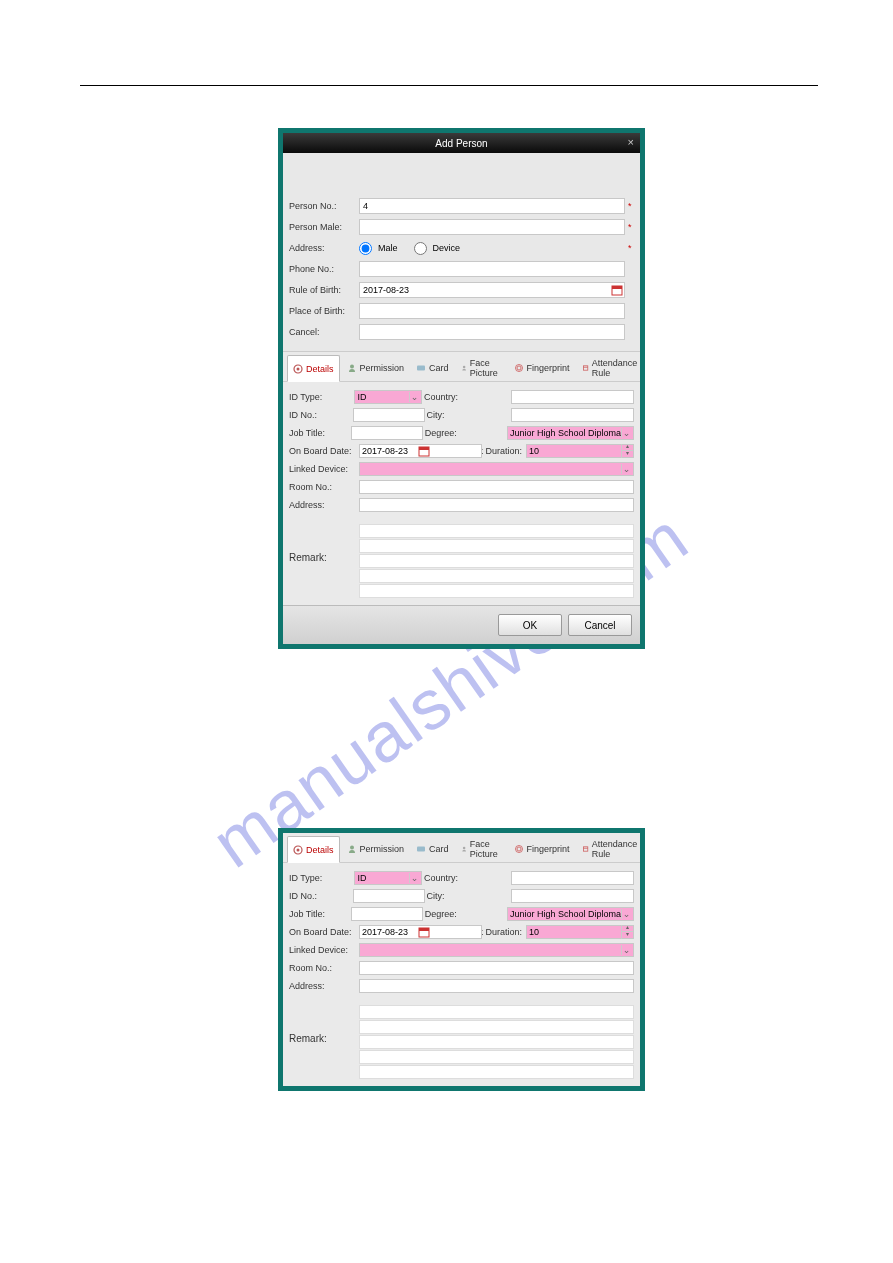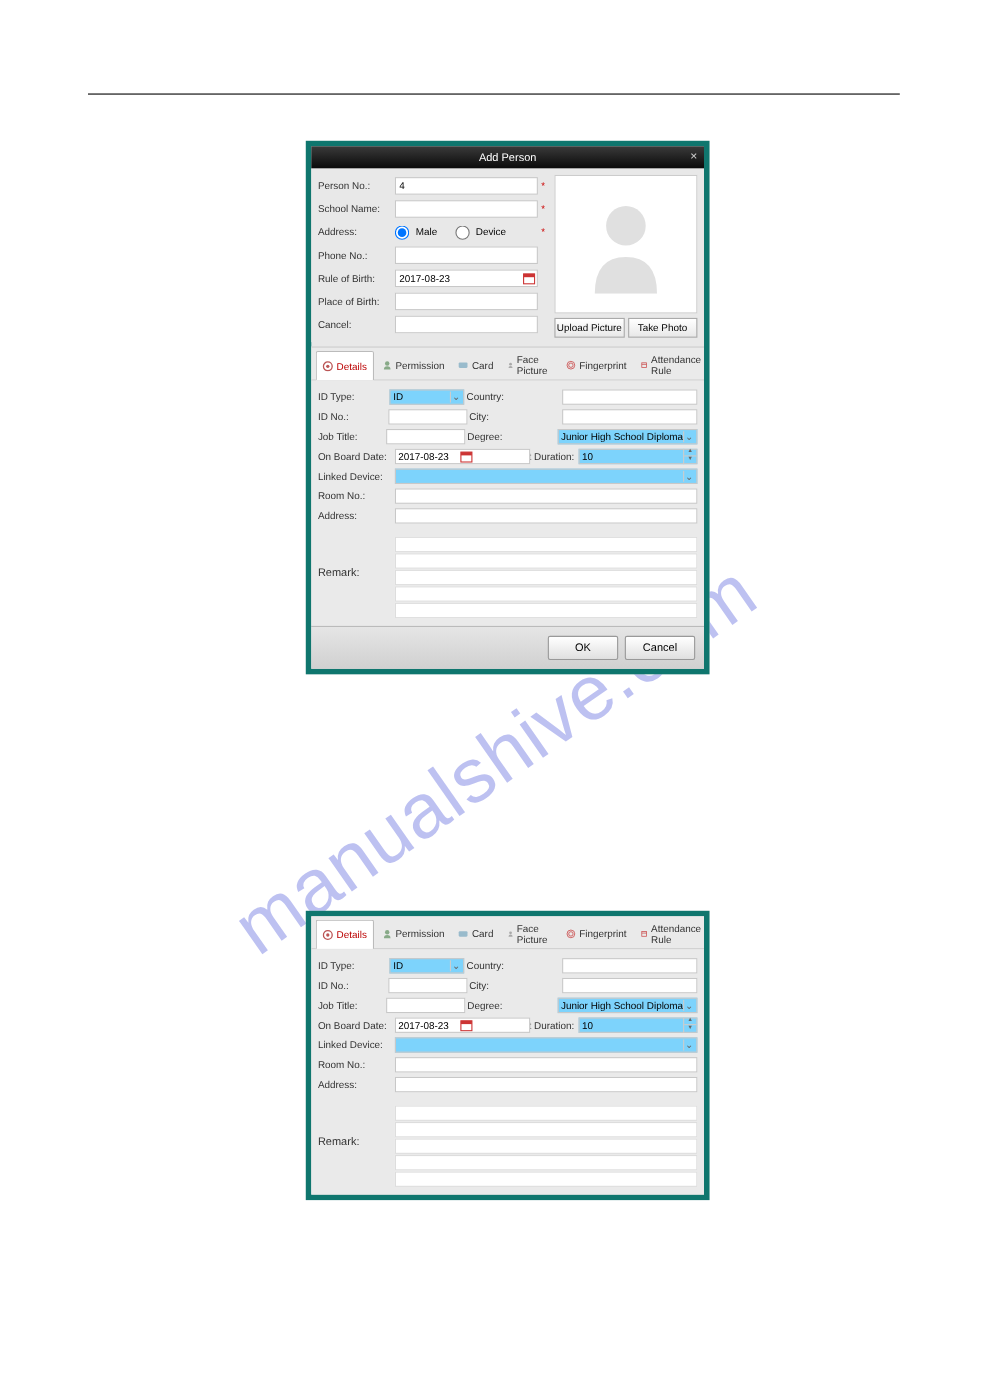--- a/index.html
+++ b/index.html
@@ -8,21 +8,21 @@
   .watermark { position: absolute; top: 690px; left: 450px; transform: translate(-50%, -50%) rotate(-35deg); font-size: 70px; font-family: Arial, sans-serif; color: rgba(90, 100, 220, 0.4); pointer-events: none; white-space: nowrap; font-weight: 400; letter-spacing: 1px; }
 
   .dialog { position: absolute; width: 367px; border: 5px solid #0f766e; background: #e8e8e8; }
   .dialog-1 { top: 128px; left: 278px; }
   .dialog-2 { top: 828px; left: 278px; }
 
   .titlebar { background: linear-gradient(#3a3a3a, #0a0a0a); color: #fff; height: 20px; display: flex; align-items: center; justify-content: center; position: relative; font-size: 10px; }
   .titlebar .close { position: absolute; right: 6px; top: 3px; color: #ccc; font-size: 11px; cursor: pointer; }
 
   .top-section { display: flex; padding: 6px 6px 4px 6px; background: #e8e8e8; }
-  .form-left { flex: 1; }
+  .form-left { flex: 1; margin-top: 37px; }
   .photo-side { width: 130px; margin-left: 6px; }
   .photo-box { width: 130px; height: 126px; background: #fff; border: 1px solid #ccc; display: flex; align-items: center; justify-content: center; }
   .photo-silhouette { width: 80px; height: 90px; }
   .photo-buttons { display: flex; margin-top: 4px; gap: 3px; }
   .photo-buttons button { flex: 1; background: linear-gradient(#fff, #e8e8e8); border: 1px solid #aaa; font-size: 9px; height: 18px; cursor: pointer; }
 
   .frow { display: flex; align-items: center; height: 20px; margin-bottom: 1px; }
   .flabel { width: 70px; font-size: 9px; color: #333; padding-left: 0px; }
   .finput { flex: 1; height: 16px; border: 1px solid #c8c8c8; background: #fff; font-size: 9px; padding: 0 3px; }
   .req { color: #c00; margin-left: 3px; width: 6px; font-size: 9px; }
@@ -35,21 +35,21 @@
   .tabs { display: flex; background: #eaeaea; border-top: 1px solid #ccc; border-bottom: 1px solid #ccc; padding: 3px 4px 0 4px; gap: 2px; margin-top: 4px; }
   .tab { display: flex; align-items: center; font-size: 9px; padding: 3px 5px; gap: 3px; cursor: pointer; color: #333; }
   .tab.active { background: #fff; border: 1px solid #bbb; border-bottom: 1px solid #fff; margin-bottom: -1px; border-radius: 2px 2px 0 0; color: #b00; }
   .tab .ico { width: 10px; height: 10px; display: inline-block; }
 
   .details-body { background: #eaeaea; padding: 6px; }
   .drow { display: flex; align-items: center; height: 18px; margin-bottom: 0px; }
   .dlabel { width: 70px; font-size: 9px; color: #333; }
   .dlabel2 { width: 95px; font-size: 9px; color: #333; padding-left: 2px; }
   .dinput { height: 14px; border: 1px solid #c8c8c8; background: #fff; font-size: 9px; padding: 0 2px; }
-  .ddrop { height: 14px; border: 1px solid #c8c8c8; background: #7dd3fc; font-size: 9px; display: flex; align-items: center; justify-content: space-between; padding: 0 2px; }
+  .ddrop { height: 14px; border: 1px solid #c8c8c8; background: #f9a8d4; font-size: 9px; display: flex; align-items: center; justify-content: space-between; padding: 0 2px; }
   .ddrop .caret { width: 10px; text-align: center; color: #666; border-left: 1px solid #ccc; }
   .spin { width: 12px; border-left: 1px solid #ccc; display: flex; flex-direction: column; font-size: 6px; color: #666; }
   .spin span { height: 7px; line-height: 5px; text-align: center; border-bottom: 1px solid #ccc; }
   .spin span:last-child { border-bottom: none; }
 
   .full-input { flex: 1; height: 14px; border: 1px solid #c8c8c8; background: #fff; font-size: 9px; padding: 0 2px; }
   .remark-block { display: flex; margin-top: 10px; }
   .remark-label { width: 70px; font-size: 10px; color: #333; padding-top: 28px; }
   .remark-lines { flex: 1; }
   .remark-lines .rline { height: 14px; border: 1px solid #ddd; background: #fff; margin-bottom: 1px; }
@@ -73,21 +73,21 @@
   </div>
 
   <div class="top-section">
     <div class="form-left">
       <div class="frow">
         <div class="flabel">Person No.:</div>
         <input class="finput" value="4" style="">
         <div class="req">*</div>
       </div>
       <div class="frow">
-        <div class="flabel">School Name:</div>
+        <div class="flabel">Person Male:</div>
         <input class="finput" style="">
         <div class="req">*</div>
       </div>
       <div class="frow">
         <div class="flabel">Address:</div>
         <div class="radio-row">
           <input type="radio" checked="" style="">
           <label>Male</label>
           <input type="radio" style="">
           <label>Device</label>
@@ -114,32 +114,20 @@
         <div class="flabel">Place of Birth:</div>
         <input class="finput" style="">
         <div class="req"></div>
       </div>
       <div class="frow">
         <div class="flabel">Cancel:</div>
         <input class="finput" style="">
         <div class="req"></div>
       </div>
     </div>
-    <div class="photo-side">
-      <div class="photo-box">
-        <svg class="person-icon photo-silhouette" viewBox="0 0 60 70">
-          <circle cx="30" cy="22" r="14" fill="#e0e0e0"></circle>
-          <path d="M8 70 Q8 44 30 44 Q52 44 52 70 Z" fill="#e0e0e0"></path>
-        </svg>
-      </div>
-      <div class="photo-buttons">
-        <button>Upload Picture</button>
-        <button>Take Photo</button>
-      </div>
-    </div>
   </div>
 
   <div class="tabs">
     <div class="tab active">
       <svg class="ico" viewBox="0 0 10 10">
           <circle cx="5" cy="5" r="4" fill="none" stroke="#b55" stroke-width="1.2"></circle>
           <circle cx="5" cy="5" r="1.5" fill="#b55"></circle>
         </svg>
       <span>Details</span>
     </div>

